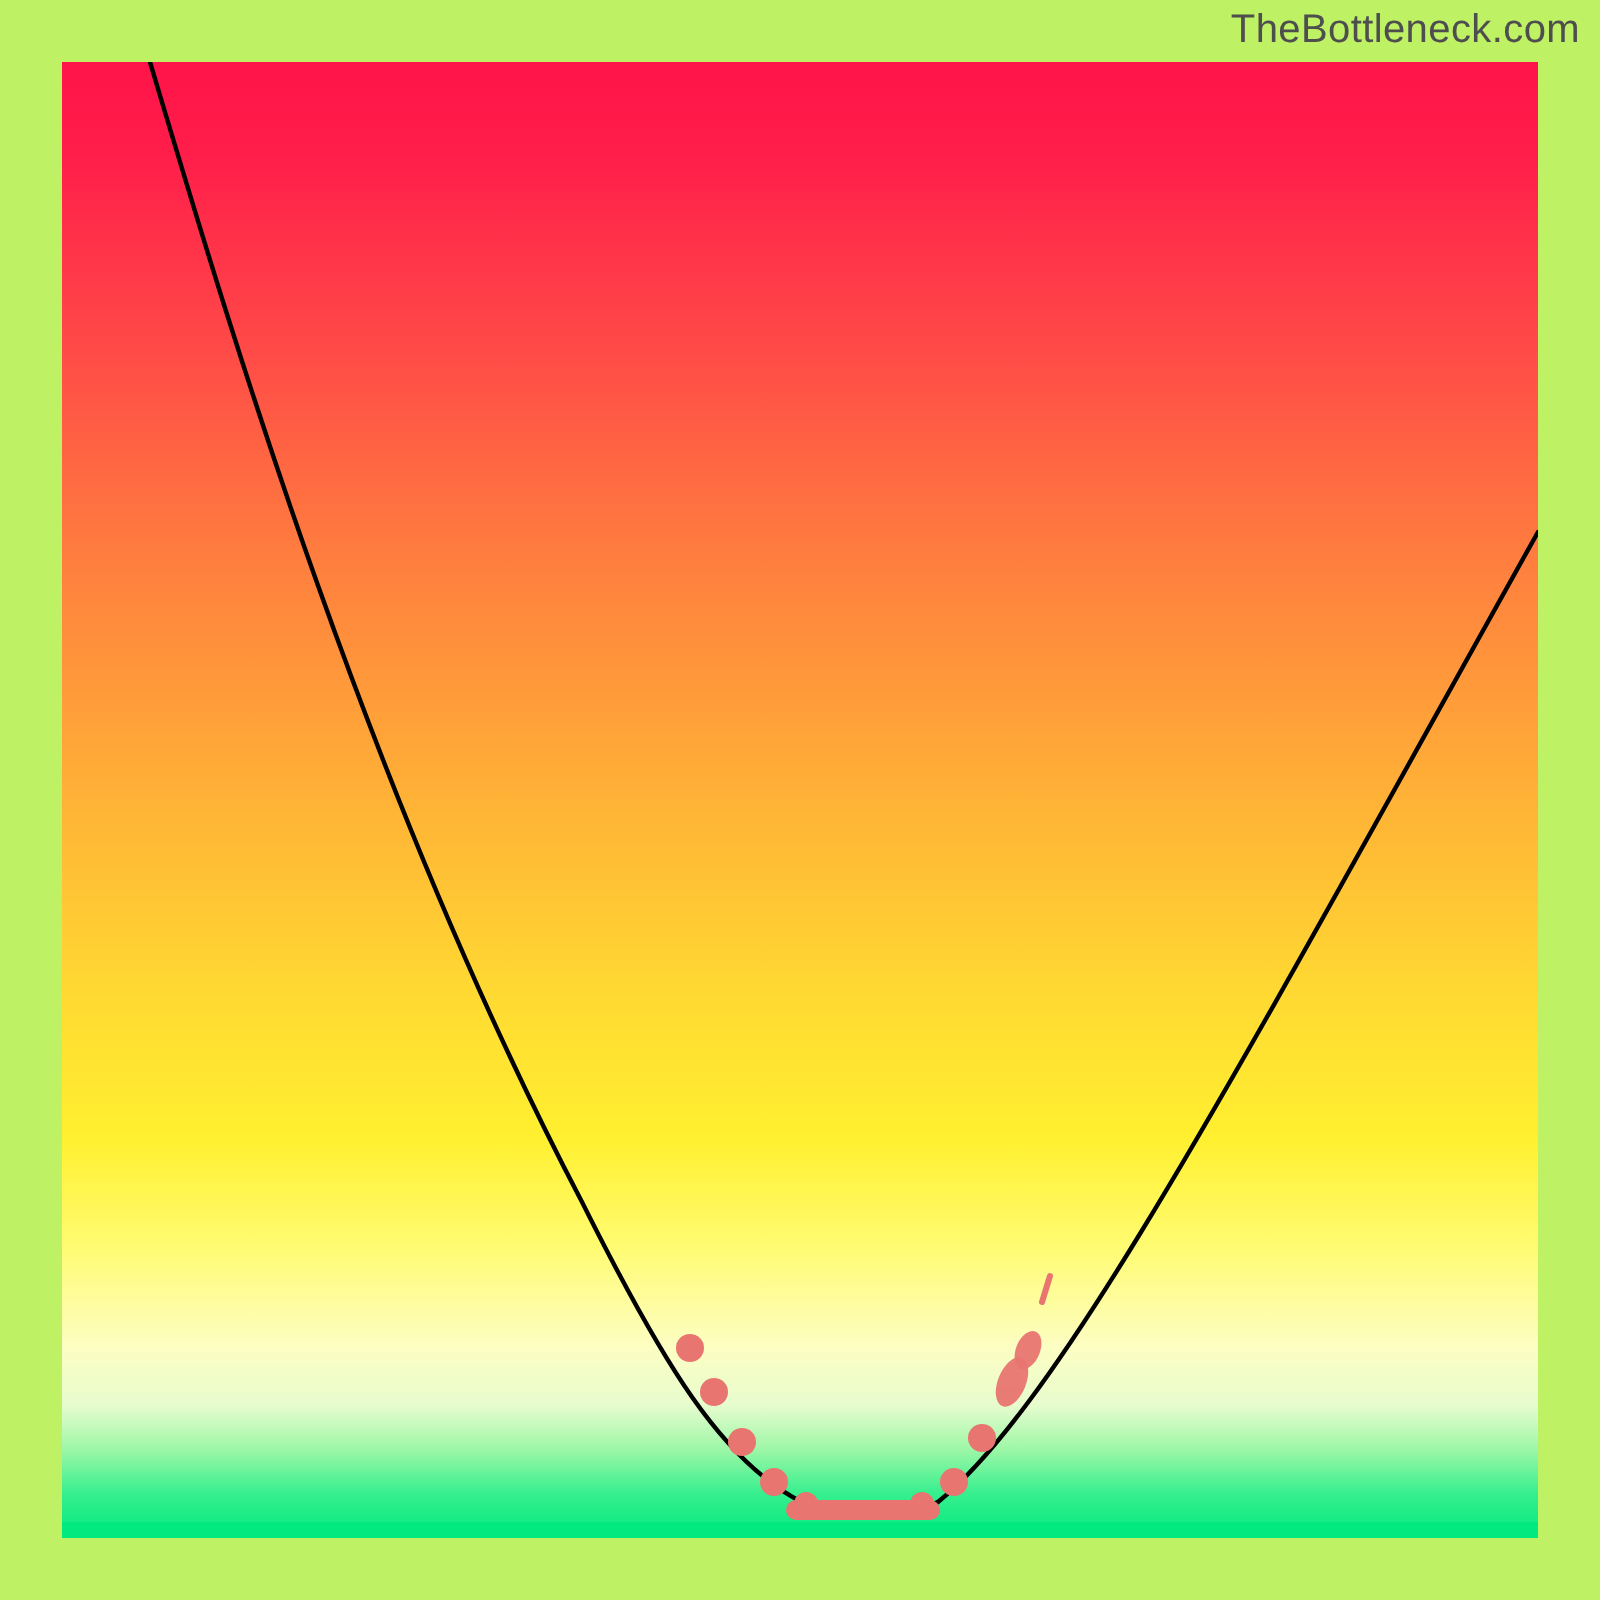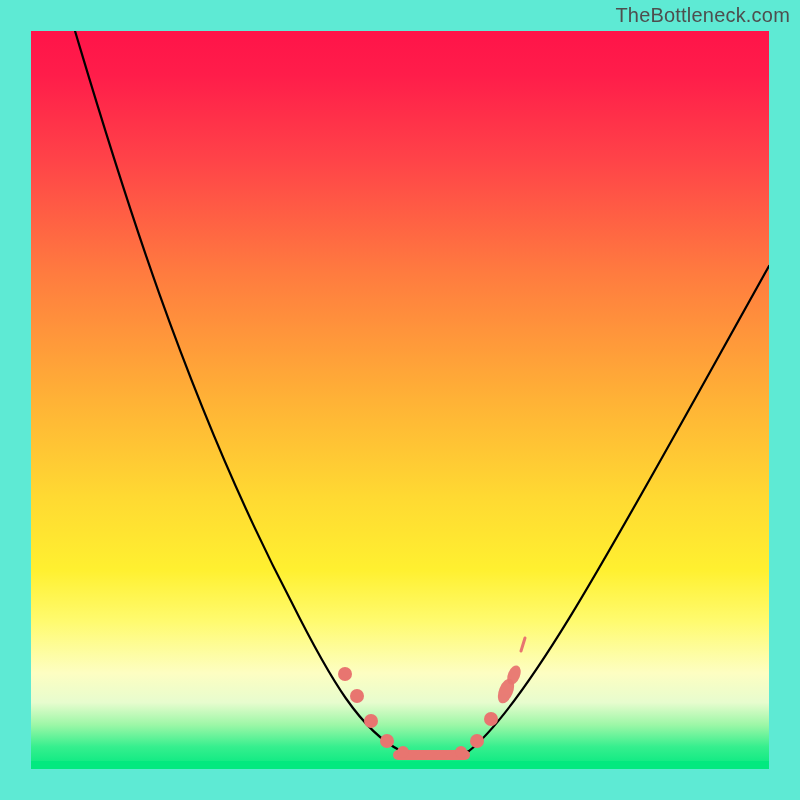--- a/index.html
+++ b/index.html
@@ -9,21 +9,21 @@
     height: 800px;
     background: #000;
     overflow: hidden;
     font-family: Arial, Helvetica, sans-serif;
   }
   .frame {
     position: absolute;
     inset: 0;
     width: 800px;
     height: 800px;
-    background: #5eead4;
+    background: #bef264;
   }
   .plot-area {
     position: absolute;
     left: 31px;
     top: 31px;
     width: 738px;
     height: 738px;
     overflow: hidden;
   }
   .gradient-bg {

